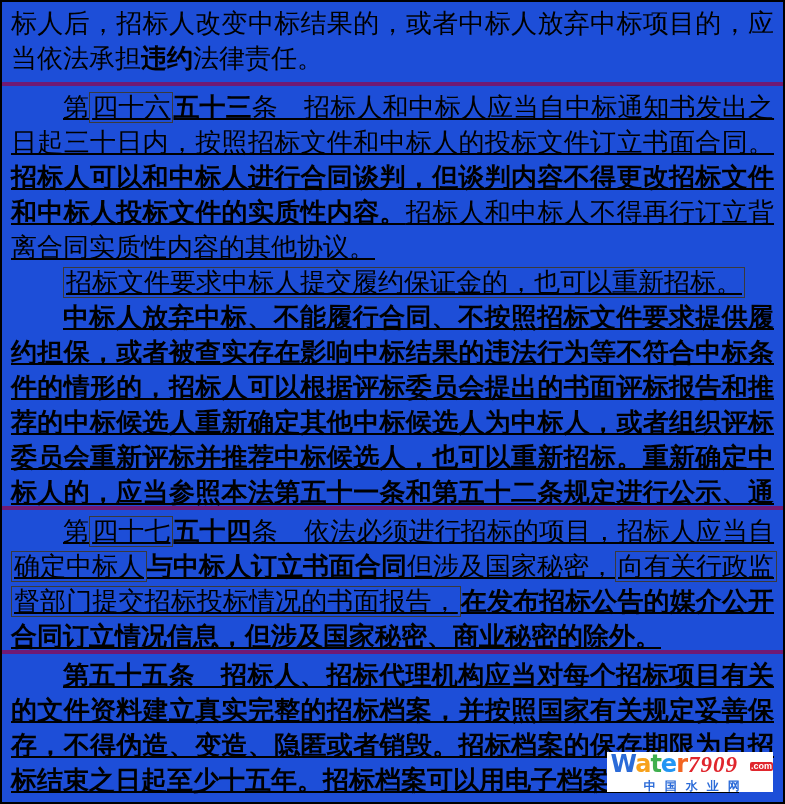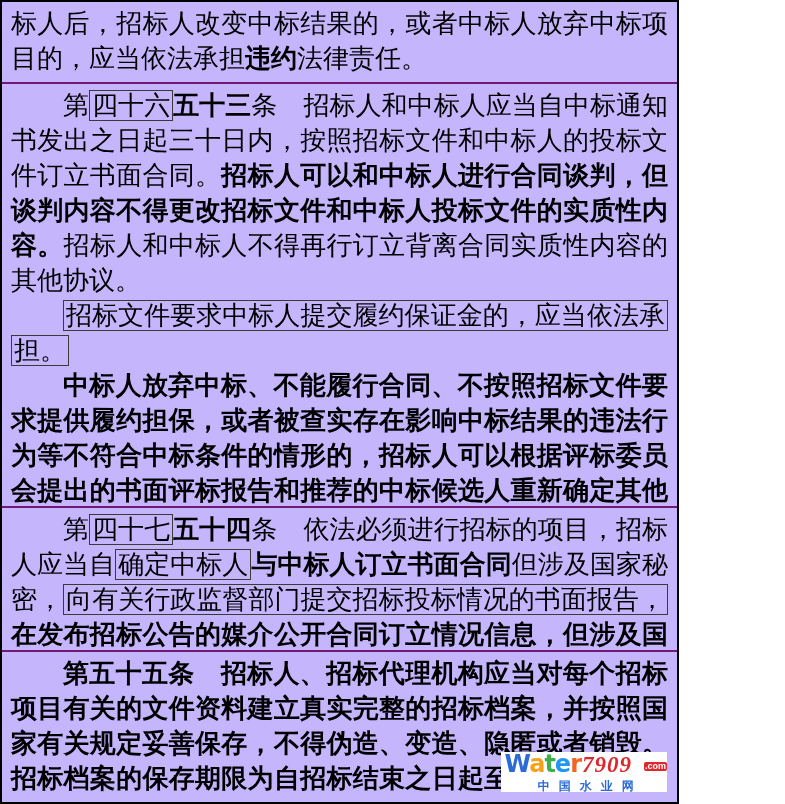--- a/index.html
+++ b/index.html
@@ -1,23 +1,23 @@
 <!DOCTYPE html>
 <html><head>
 <meta charset="utf-8">
 <style>
   html,body{margin:0;padding:0;background:#ffffff;}
   .page{
-    width:679px;height:804px;box-sizing:border-box;
-    border:2px solid #000;background:#c4b5fd;color:#000;
+    width:785px;height:804px;box-sizing:border-box;
+    border:2px solid #000;background:#1d4ed8;color:#000;
     font-family:"DejaVu Sans",sans-serif;
     overflow:hidden;
   }
   .row{box-sizing:border-box;padding:4px 9px 0 9px;overflow:hidden;}
-  .row + .row{border-top:2px solid #701a75;}
+  .row + .row{border-top:4px solid #701a75;text-decoration:underline;}
   .row-1{height:80px;}
   .row-2{height:424px;}
   .row-3{height:144px;}
   .row-4{height:146px;position:relative;}
   .para{
     margin:0;font-size:26px;line-height:35px;
     text-align:justify;text-indent:52px;
     font-family:"Liberation Serif",serif;
     font-weight:400;
   }
@@ -44,21 +44,21 @@
 <body>
 
 <div class="page">
 
   <section class="row row-1">
     <p class="para no-indent"><span class="t-normal">标人后，招标人改变中标结果的，或者中标人放弃中标项目的，应当依法承担</span><span class="t-add">违约</span><span class="t-normal">法律责任。</span></p>
   </section>
 
   <section class="row row-2">
     <p class="para"><span class="t-normal">第</span><span class="t-del">四十六</span><span class="t-add">五十三</span><span class="t-normal">条　招标人和中标人应当自中标通知书发出之日起三十日内，按照招标文件和中标人的投标文件订立书面合同。</span><span class="t-add">招标人可以和中标人进行合同谈判，但谈判内容不得更改招标文件和中标人投标文件的实质性内容。</span><span class="t-normal">招标人和中标人不得再行订立背离合同实质性内容的其他协议。</span></p>
-    <p class="para"><span class="t-del">招标文件要求中标人提交履约保证金的，应当依法承担。</span></p>
+    <p class="para"><span class="t-del">招标文件要求中标人提交履约保证金的，也可以重新招标。</span></p>
     <p class="para"><span class="t-add">中标人放弃中标、不能履行合同、不按照招标文件要求提供履约担保，或者被查实存在影响中标结果的违法行为等不符合中标条件的情形的，招标人可以根据评标委员会提出的书面评标报告和推荐的中标候选人重新确定其他中标候选人为中标人，或者组织评标委员会重新评标并推荐中标候选人，也可以重新招标。重新确定中标人的，应当参照本法第五十一条和第五十二条规定进行公示、通知、公告。</span></p>
   </section>
 
   <section class="row row-3">
     <p class="para"><span class="t-normal">第</span><span class="t-del">四十七</span><span class="t-add">五十四</span><span class="t-normal">条　依法必须进行招标的项目，招标人应当自</span><span class="t-del">确定中标人</span><span class="t-add">与中标人订立书面合同</span><span class="t-normal">但涉及国家秘密，</span><span class="t-del">向有关行政监督部门提交招标投标情况的书面报告，</span><span class="t-add">在发布招标公告的媒介公开合同订立情况信息，但涉及国家秘密、商业秘密的除外。</span></p>
   </section>
 
   <section class="row row-4">
     <p class="para"><span class="t-add">第五十五条　招标人、招标代理机构应当对每个招标项目有关的文件资料建立真实完整的招标档案，并按照国家有关规定妥善保存，不得伪造、变造、隐匿或者销毁。招标档案的保存期限为自招标结束之日起至少十五年。招标档案可以用电子档案方式保存。</span></p>
 

